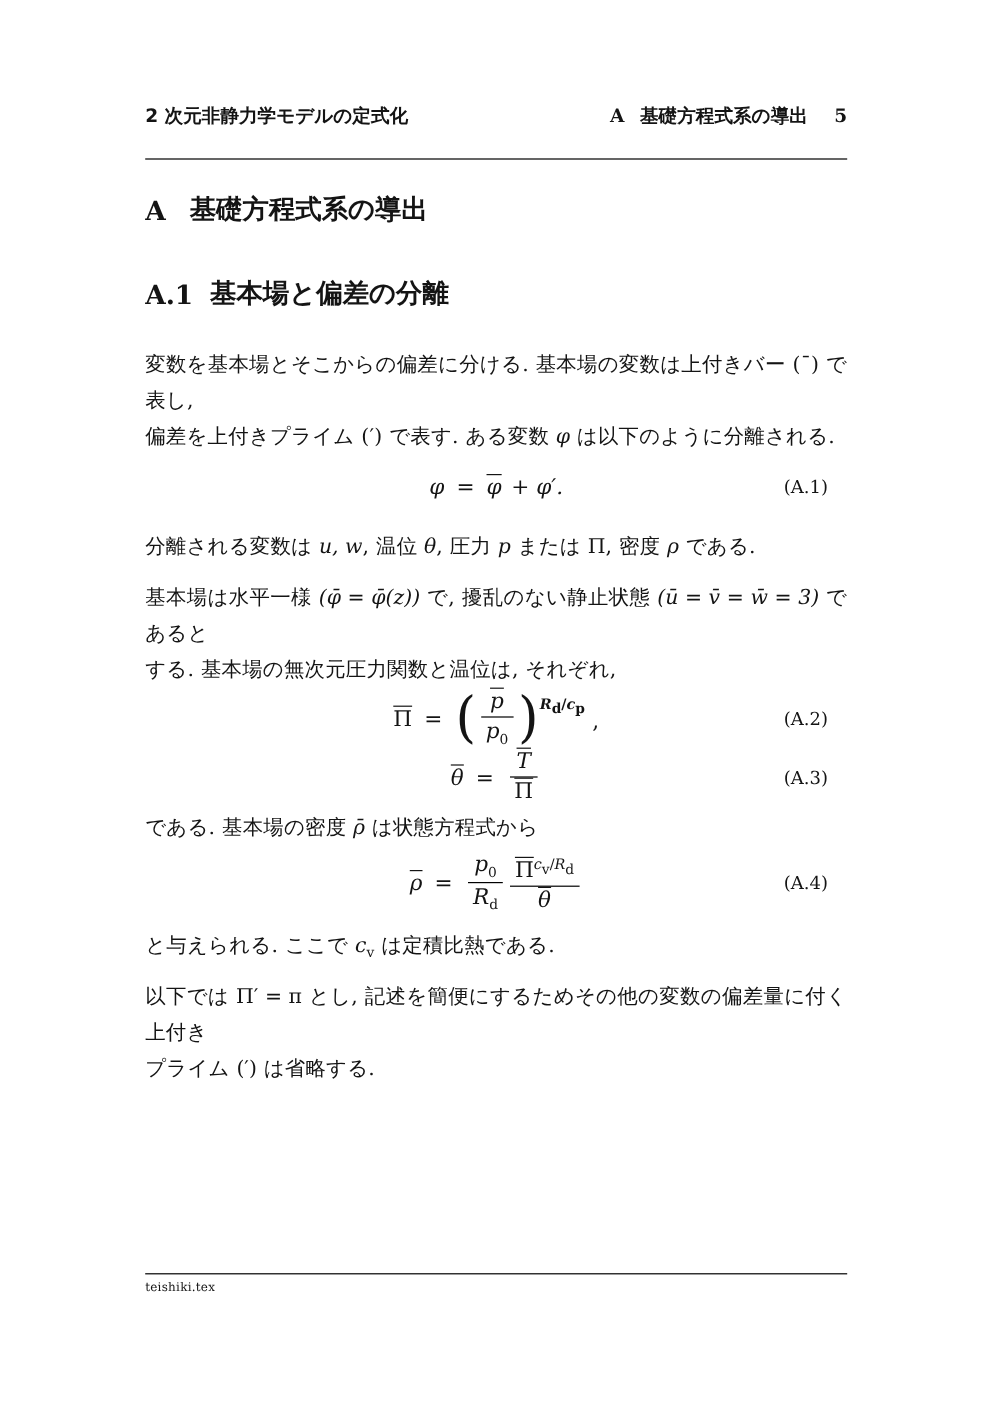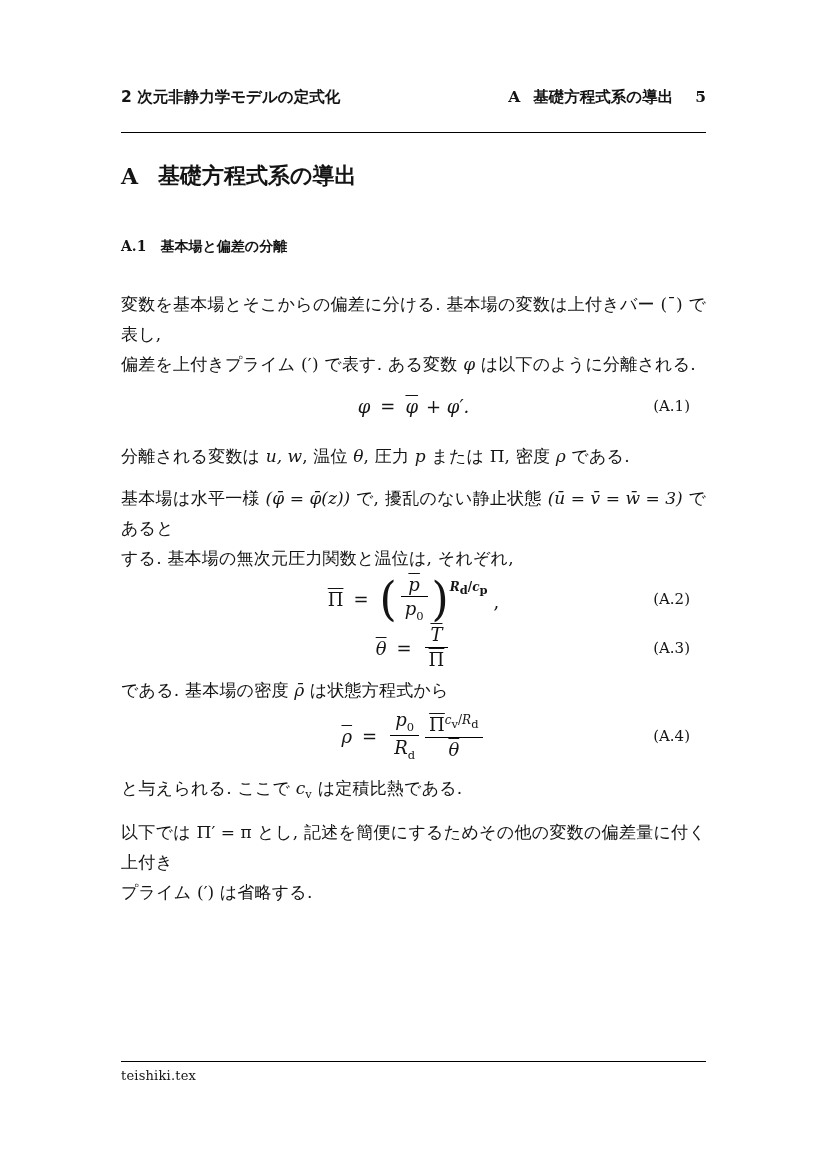--- a/index.html
+++ b/index.html
@@ -22,21 +22,21 @@
   .pageheader .rtitle{margin-left:13px;}
   .pageheader .pnum{margin-left:22px;font-family:"DejaVu Serif","Liberation Serif",serif;}
 
   
   .sectionh{
     margin:30px 0 0 0;font-size:22px;font-weight:bold;line-height:26px;
     font-family:"DejaVu Sans","Liberation Sans",sans-serif;display:flex;
   }
   .sectionh .num{font-family:"DejaVu Serif","Liberation Serif",serif;margin-right:20px;}
   .subsectionh{
-    margin:45px 0 0 0;font-size:14px;font-weight:bold;line-height:24px;
+    margin:45px 0 0 0;font-size:22px;font-weight:bold;line-height:24px;
     font-family:"DejaVu Sans","Liberation Sans",sans-serif;display:flex;
   }
   .subsectionh .num{font-family:"DejaVu Serif","Liberation Serif",serif;margin-right:14px;}
 
   
   .para{margin:0;font-size:17px;line-height:30px;letter-spacing:0.2px;text-align:justify;}
   .p1{margin-top:31px;}
   .p2{margin-top:20px;}
   .p3{margin-top:12px;}
   .p4{margin-top:4px;}
@@ -65,21 +65,21 @@
   .s{font-size:11.5px;}
   .expblk{display:inline-block;vertical-align:super;font-size:12px;
           transform:translateY(-10px);line-height:0;font-weight:bold;}
   .expin{font-size:12px;}
   .comma{margin-left:6px;align-self:flex-end;line-height:1;padding-bottom:14px;}
 
   
   .pagefooter{
     position:absolute;left:121px;width:585px;top:1061px;
     border-top:1.3px solid #000;padding-top:6px;
-    display:flex;justify-content:space-between;font-size:13px;letter-spacing:0.2px;
+    display:flex;justify-content:space-between;font-size:10px;letter-spacing:0.2px;
   }
 </style>
 </head>
 <body>
 
 <div class="content">
 
   <div class="pageheader">
     <span>2 次元非静力学モデルの定式化</span>
     <span class="rightgrp">

